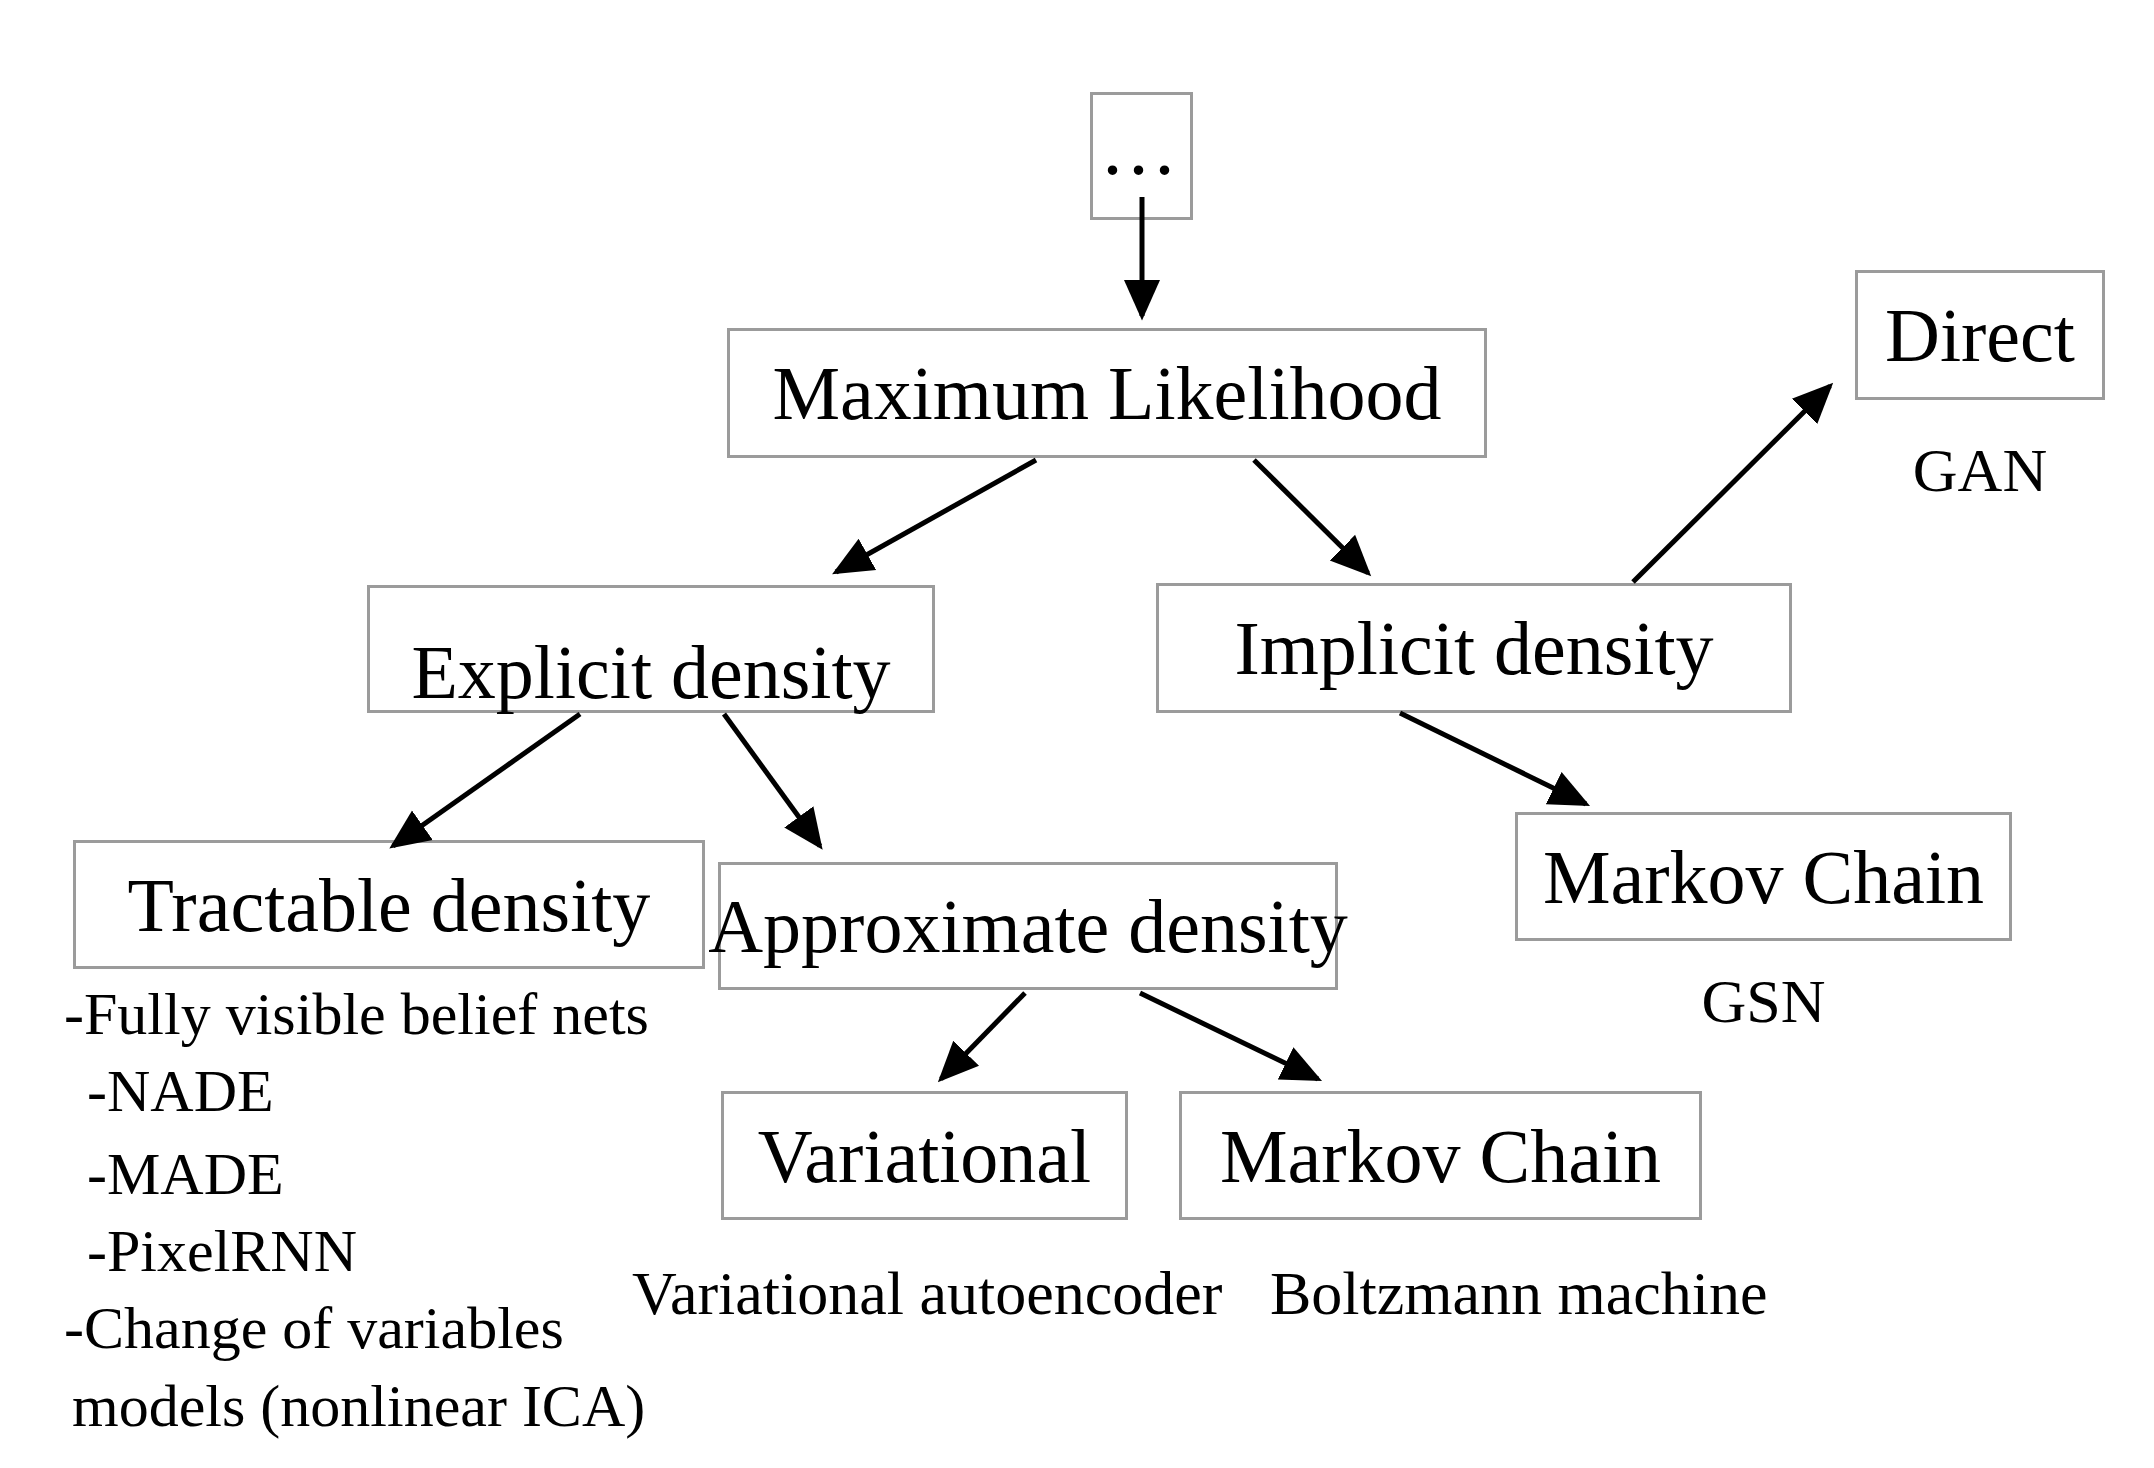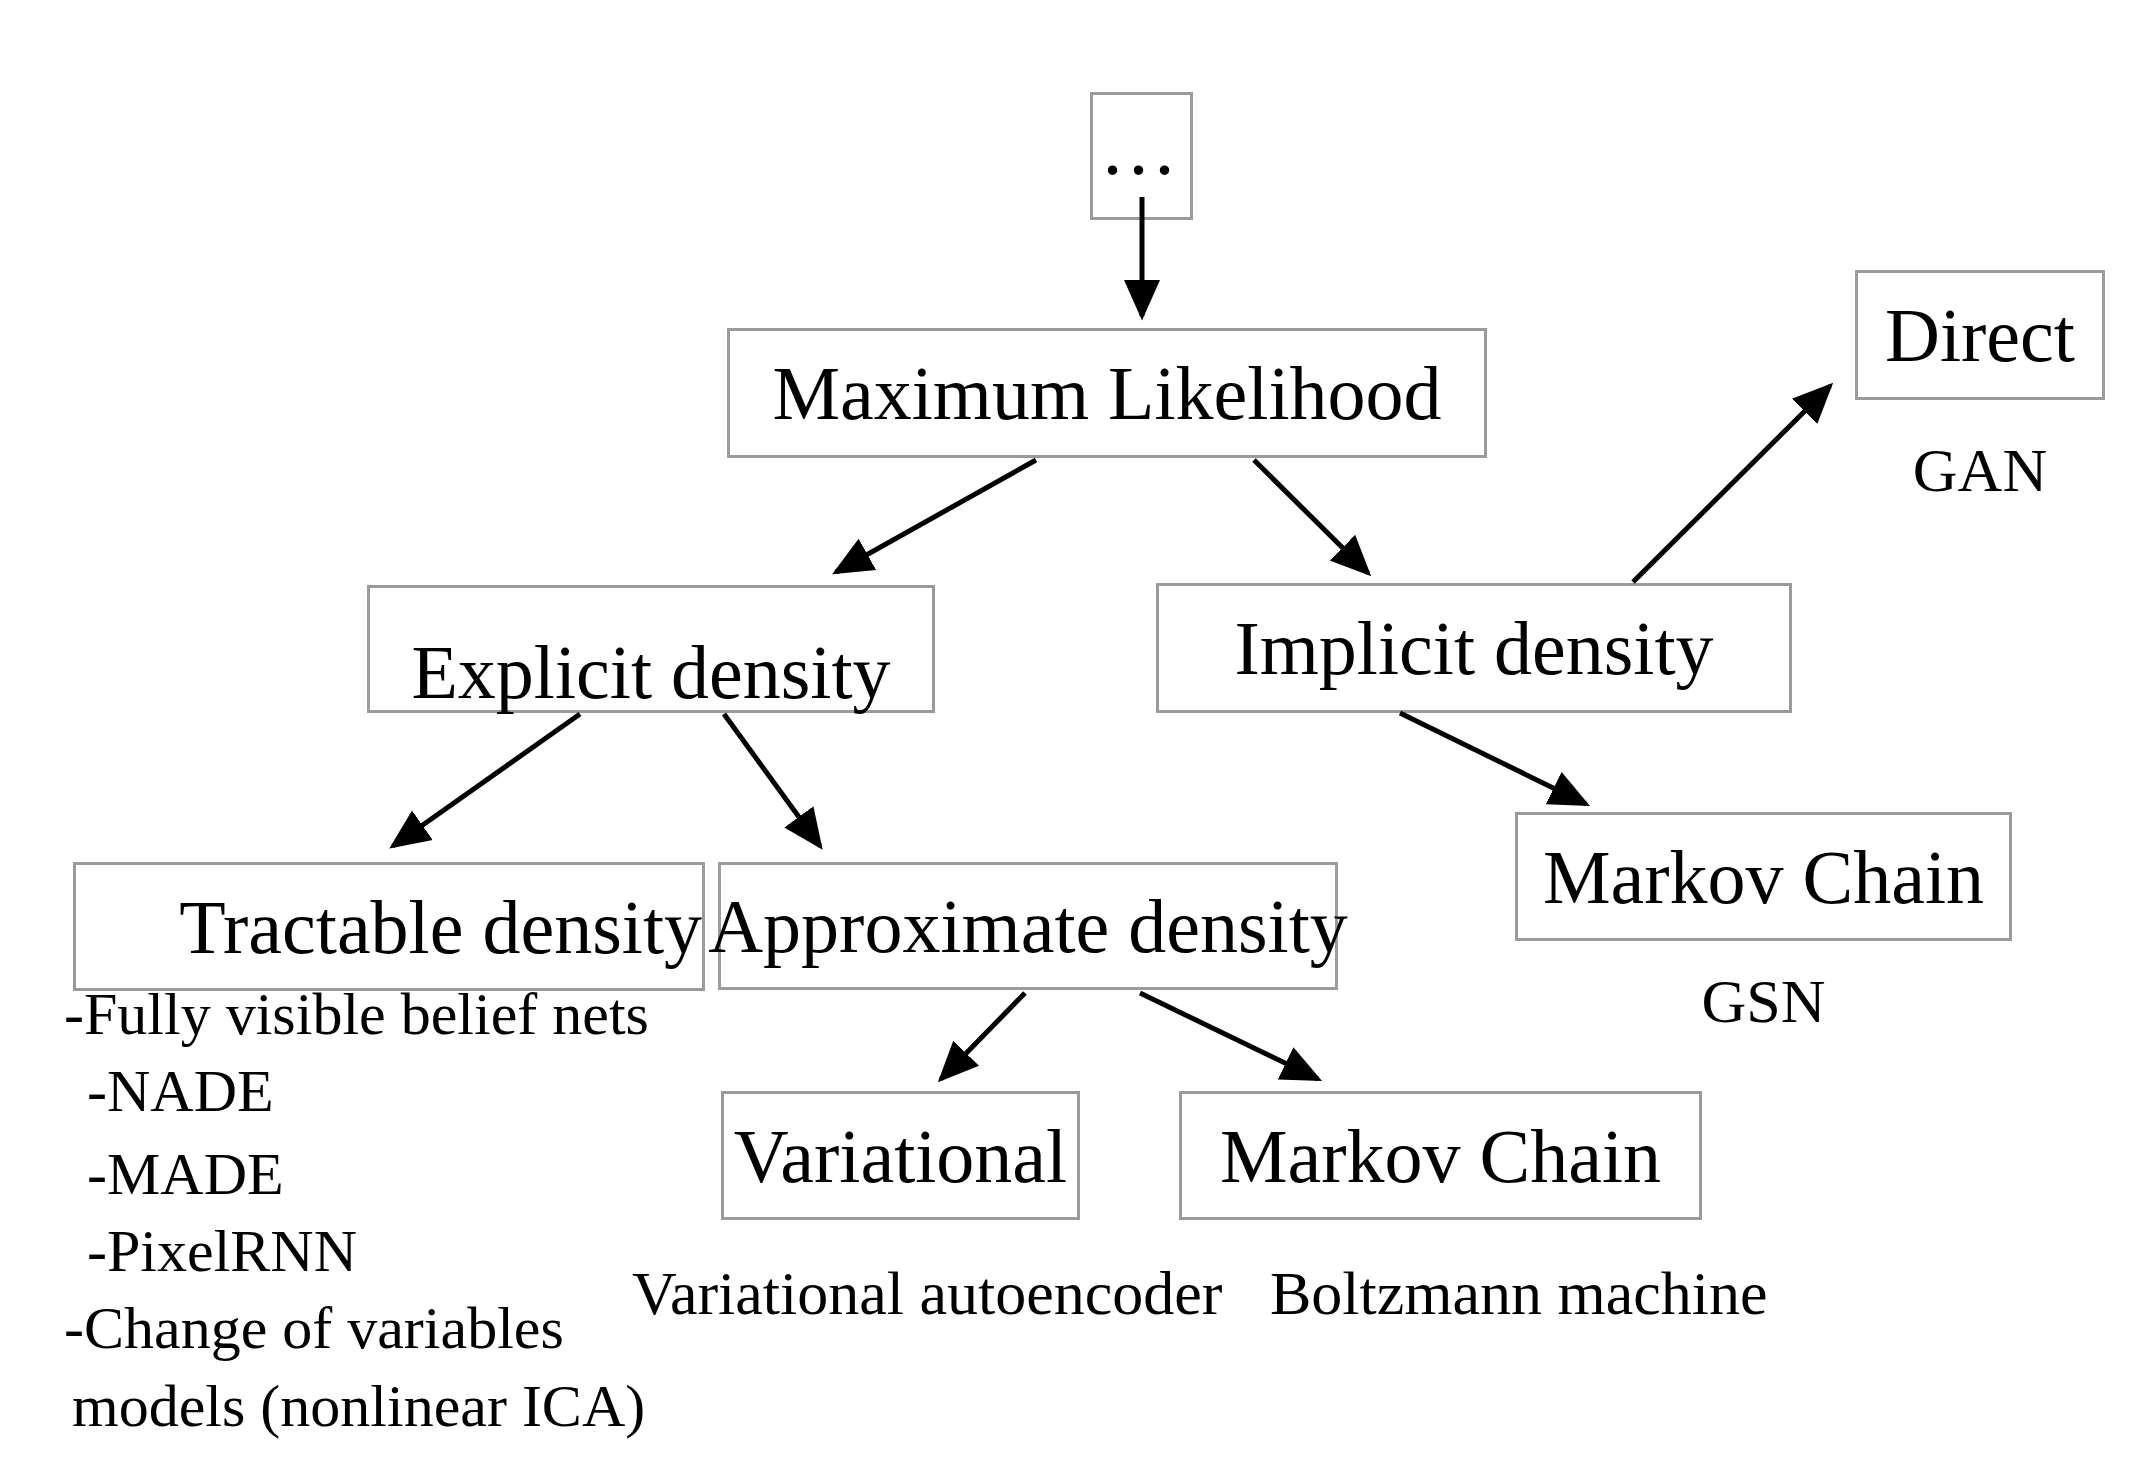--- a/index.html
+++ b/index.html
@@ -63,29 +63,29 @@
   </div>
 
   <div class="node" style="left:367px; top:585px; width:568px; height:128px;align-items:flex-end;">
     <span>Explicit density</span>
   </div>
 
   <div class="node" style="left:1156px; top:583px; width:636px; height:130px;">
     <span>Implicit density</span>
   </div>
 
-  <div class="node" style="left:73px; top:862px; width:632px; height:129px;justify-content:flex-end;">
+  <div class="node" style="left:73px; top:840px; width:632px; height:129px;">
     <span>Tractable density</span>
   </div>
 
   <div class="node" style="left:718px; top:862px; width:620px; height:128px;">
     <span>Approximate density</span>
   </div>
 
-  <div class="node" style="left:721px; top:1091px; width:359px; height:129px;">
+  <div class="node" style="left:721px; top:1091px; width:407px; height:129px;">
     <span>Variational</span>
   </div>
 
   <div class="node" style="left:1179px; top:1091px; width:523px; height:129px;">
     <span>Markov Chain</span>
   </div>
 
   <div class="node" style="left:1855px; top:270px; width:250px; height:130px;">
     <span>Direct</span>
   </div>

